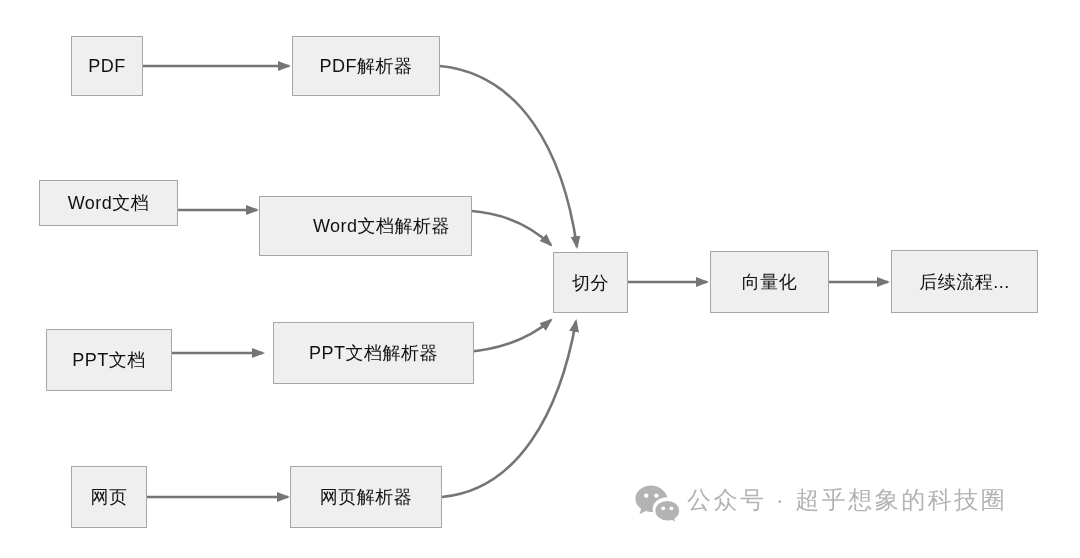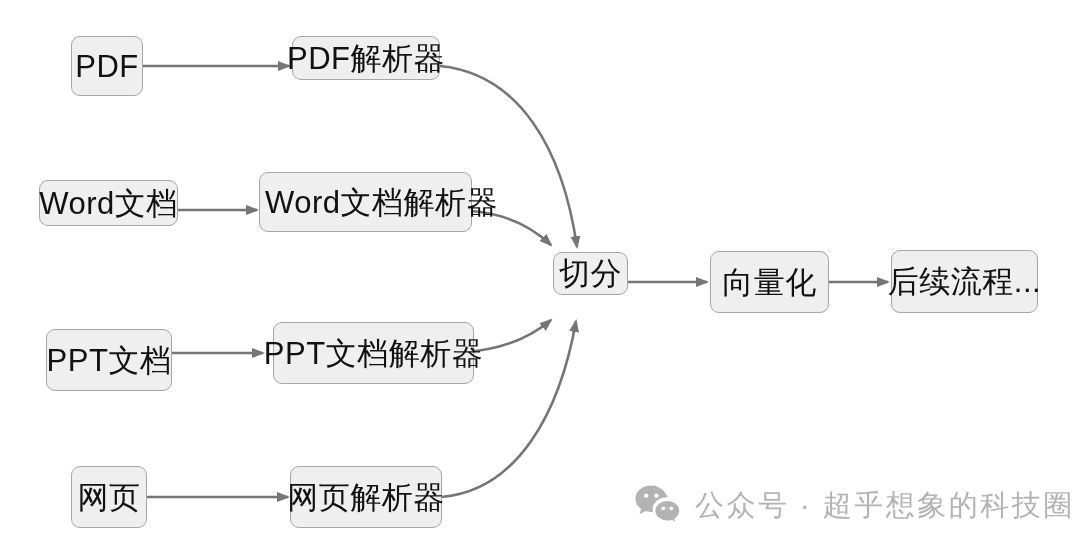--- a/index.html
+++ b/index.html
@@ -27,33 +27,33 @@
     stroke:var(--arrow);
     stroke-width:2.6;
     stroke-linecap:butt;
   }
   .arrowhead{fill:var(--arrow);}
   .node{
     position:absolute;
     display:flex;align-items:center;justify-content:center;
     background:var(--node-fill);
     border:1.6px solid var(--node-border);
-    border-radius:9px;
+    border-radius:0;
     color:var(--node-text);
-    font-size:31px;
+    font-size:18px;
     line-height:1;
     white-space:nowrap;
     letter-spacing:0.5px;
   }
   .watermark{
     position:absolute;
     left:634px;top:484px;
-    display:flex;align-items:center;gap:13px;
+    display:flex;gap:5px;
     color:var(--watermark);
-    font-size:29px;
+    font-size:24px;
     letter-spacing:2.5px;
     white-space:nowrap;
   }
   .watermark svg{display:block;}
 </style>
 </head>
 <body>
 
 <div class="stage">
 
@@ -69,32 +69,32 @@
     <path class="edge" d="M147,497 L288,497" marker-end="url(#arrow)"></path>
     <path class="edge" d="M440,66 C520,74 563,150 577,247" marker-end="url(#arrow)"></path>
     <path class="edge" d="M472,211 C508,214 532,227 551,245" marker-end="url(#arrow)"></path>
     <path class="edge" d="M466,352 C506,349 532,336 551,320" marker-end="url(#arrow)"></path>
     <path class="edge" d="M442,497 C518,490 560,412 576,321" marker-end="url(#arrow)"></path>
     <path class="edge" d="M628,282 L707,282" marker-end="url(#arrow)"></path>
     <path class="edge" d="M810,282 L888,282" marker-end="url(#arrow)"></path>
   </svg>
 
   <div class="node" style="left:71px;  top:36px;  width:72px;  height:60px;">PDF</div>
-  <div class="node" style="left:292px; top:36px;  width:148px; height:44px;">PDF解析器</div>
+  <div class="node" style="left:292px; top:36px;  width:148px; height:60px;">PDF解析器</div>
 
   <div class="node" style="left:39px;  top:180px; width:139px; height:46px;">Word文档</div>
-  <div class="node" style="left:259px; top:172px; width:213px; height:60px;padding-left:32px;">Word文档解析器</div>
+  <div class="node" style="left:259px; top:196px; width:213px; height:60px;padding-left:32px;">Word文档解析器</div>
 
   <div class="node" style="left:46px;  top:329px; width:126px; height:62px;">PPT文档</div>
   <div class="node" style="left:273px; top:322px; width:201px; height:62px;">PPT文档解析器</div>
 
   <div class="node" style="left:71px;  top:466px; width:76px;  height:62px;">网页</div>
   <div class="node" style="left:290px; top:466px; width:152px; height:62px;">网页解析器</div>
 
-  <div class="node" style="left:553px; top:252px; width:75px;  height:43px;text-align:center;">切分</div>
+  <div class="node" style="left:553px; top:252px; width:75px;  height:61px;text-align:center;">切分</div>
   <div class="node" style="left:710px; top:251px; width:119px; height:62px;">向量化</div>
   <div class="node" style="left:891px; top:250px; width:147px; height:63px;">后续流程...</div>
 
   <div class="watermark">
     <svg width="48" height="44" viewBox="0 0 48 44">
       <g fill="var(--watermark)">
         <path d="M17.5 1.5C8.6 1.5 1.4 7.4 1.4 14.7c0 4.1 2.2 7.7 5.7 10.1l-1.6 5.4 6.2-3.2c1.9.6 4 1 6.2 1 .4 0 .8 0 1.2-.1-.3-1-.4-2-.4-3 0-6.4 6.2-11.7 13.9-11.7h.8C31.8 7.3 25.3 1.5 17.5 1.5z"></path>
         <circle cx="12.2" cy="11.6" r="2.2" fill="#ffffff"></circle>
         <circle cx="22.4" cy="11.6" r="2.2" fill="#ffffff"></circle>
         <path d="M33.4 15.9c-7.2 0-13 4.8-13 10.8 0 6 5.8 10.8 13 10.8 1.5 0 2.9-.2 4.2-.6l5.2 2.7-1.4-4.5c2.9-2 4.7-5 4.7-8.4 0-6-5.5-10.8-12.7-10.8z" stroke="#ffffff" stroke-width="2"></path>

